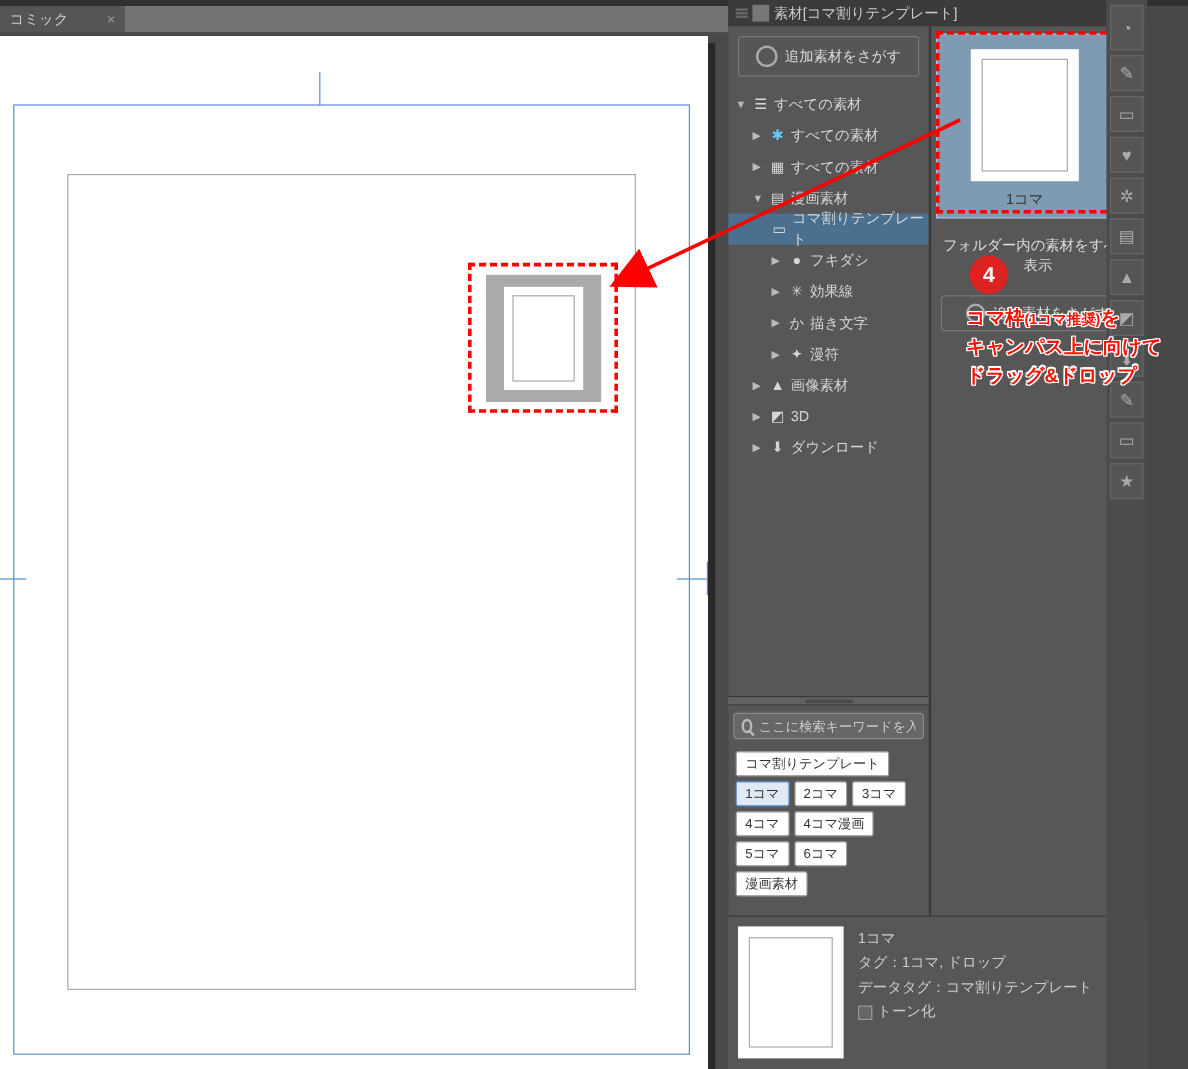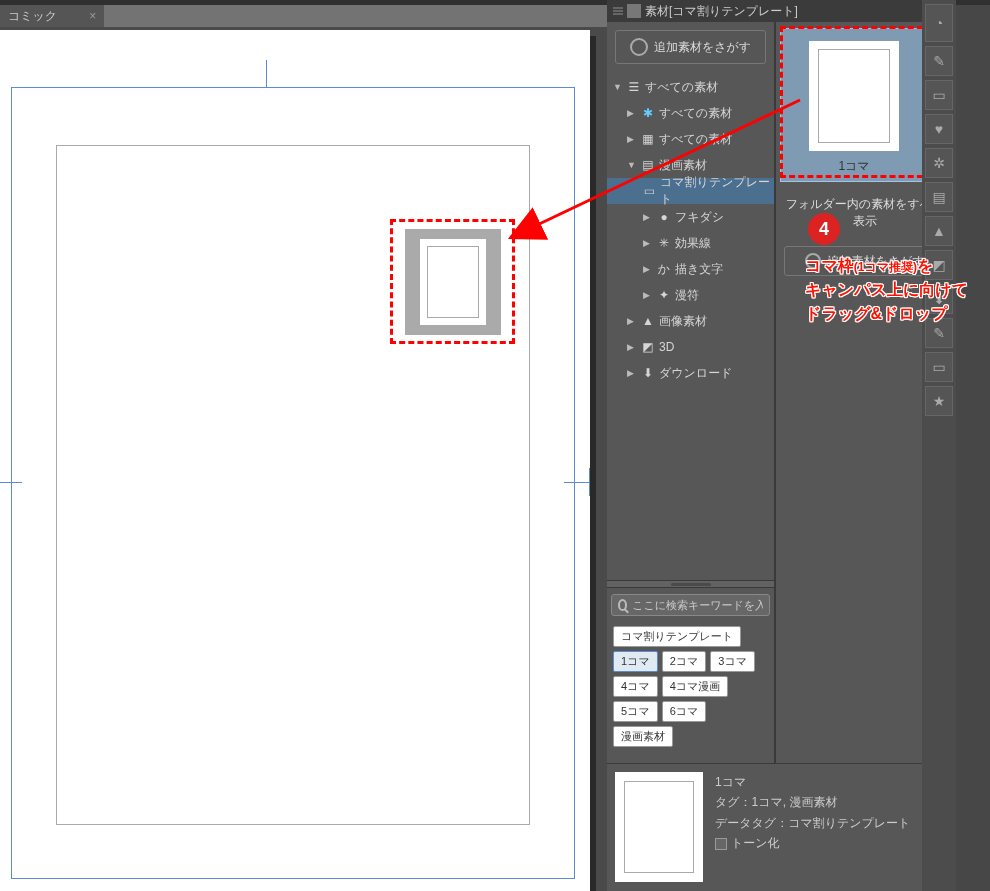--- a/index.html
+++ b/index.html
@@ -260,21 +260,21 @@
       </div>
     </div>
     <div class="vsplit"></div>
 
     <div class="detail-row">
       <div class="detail-thumb">
           <div class="tb"></div>
         </div>
       <div class="detail-meta">
         <div>1コマ</div>
-        <div><span>タグ：</span><span>1コマ, 漫画素材</span></div>
+        <div><span>タグ：</span><span>1コマ, ドロップ</span></div>
         <div><span>データタグ：</span><span>コマ割りテンプレート</span></div>
         <div><span class="cb"></span><span>トーン化</span></div>
       </div>
     </div>
   </div>
 
   <div class="panel-strip">
     <div class="strip-btn big">◔</div>
     <div class="strip-btn">✎</div>
     <div class="strip-btn">▭</div>

